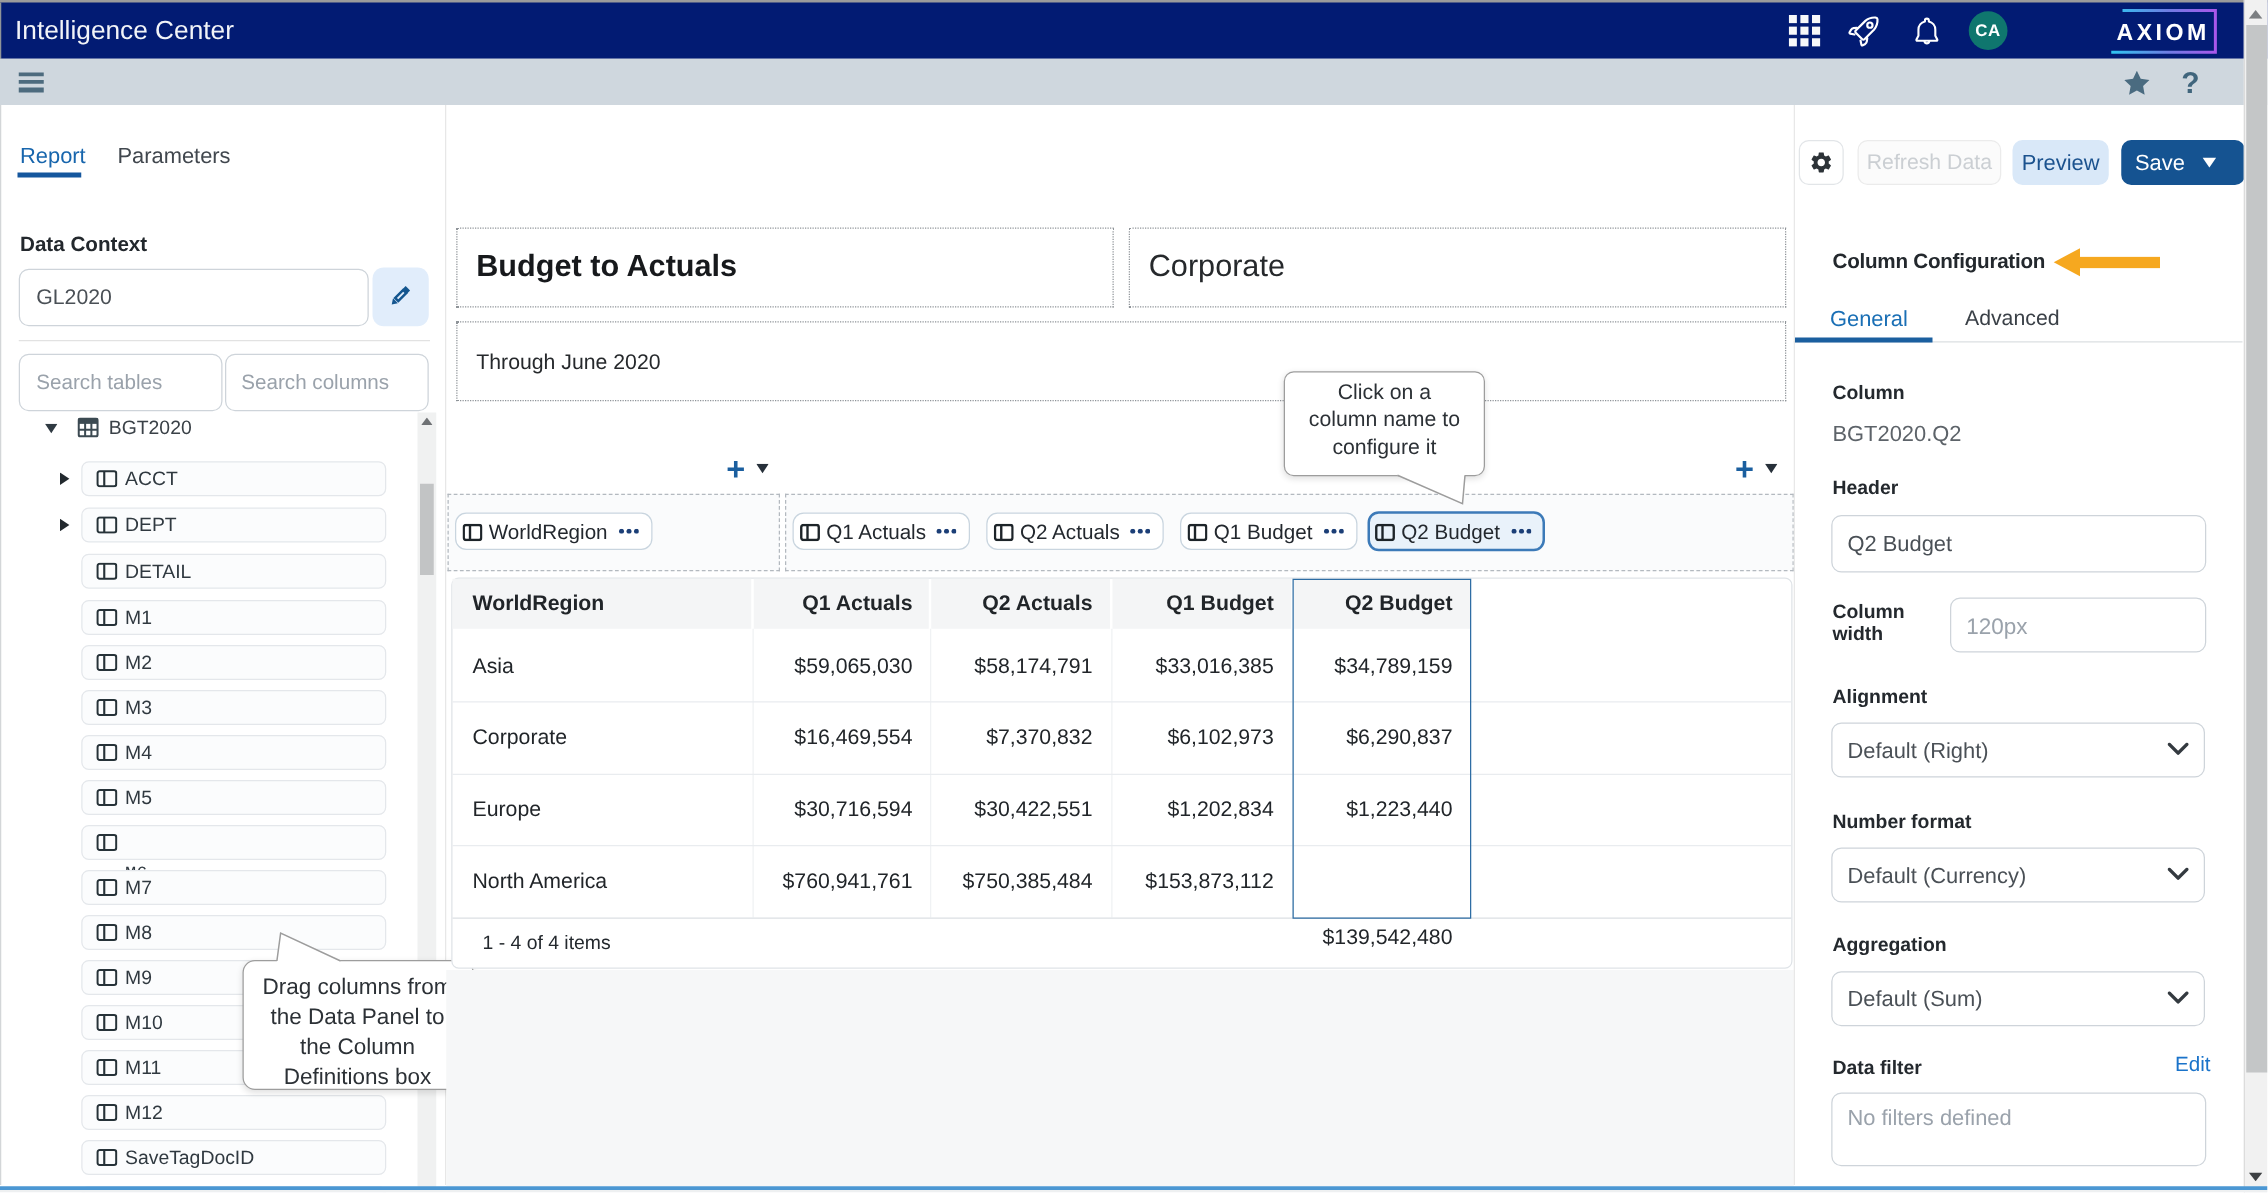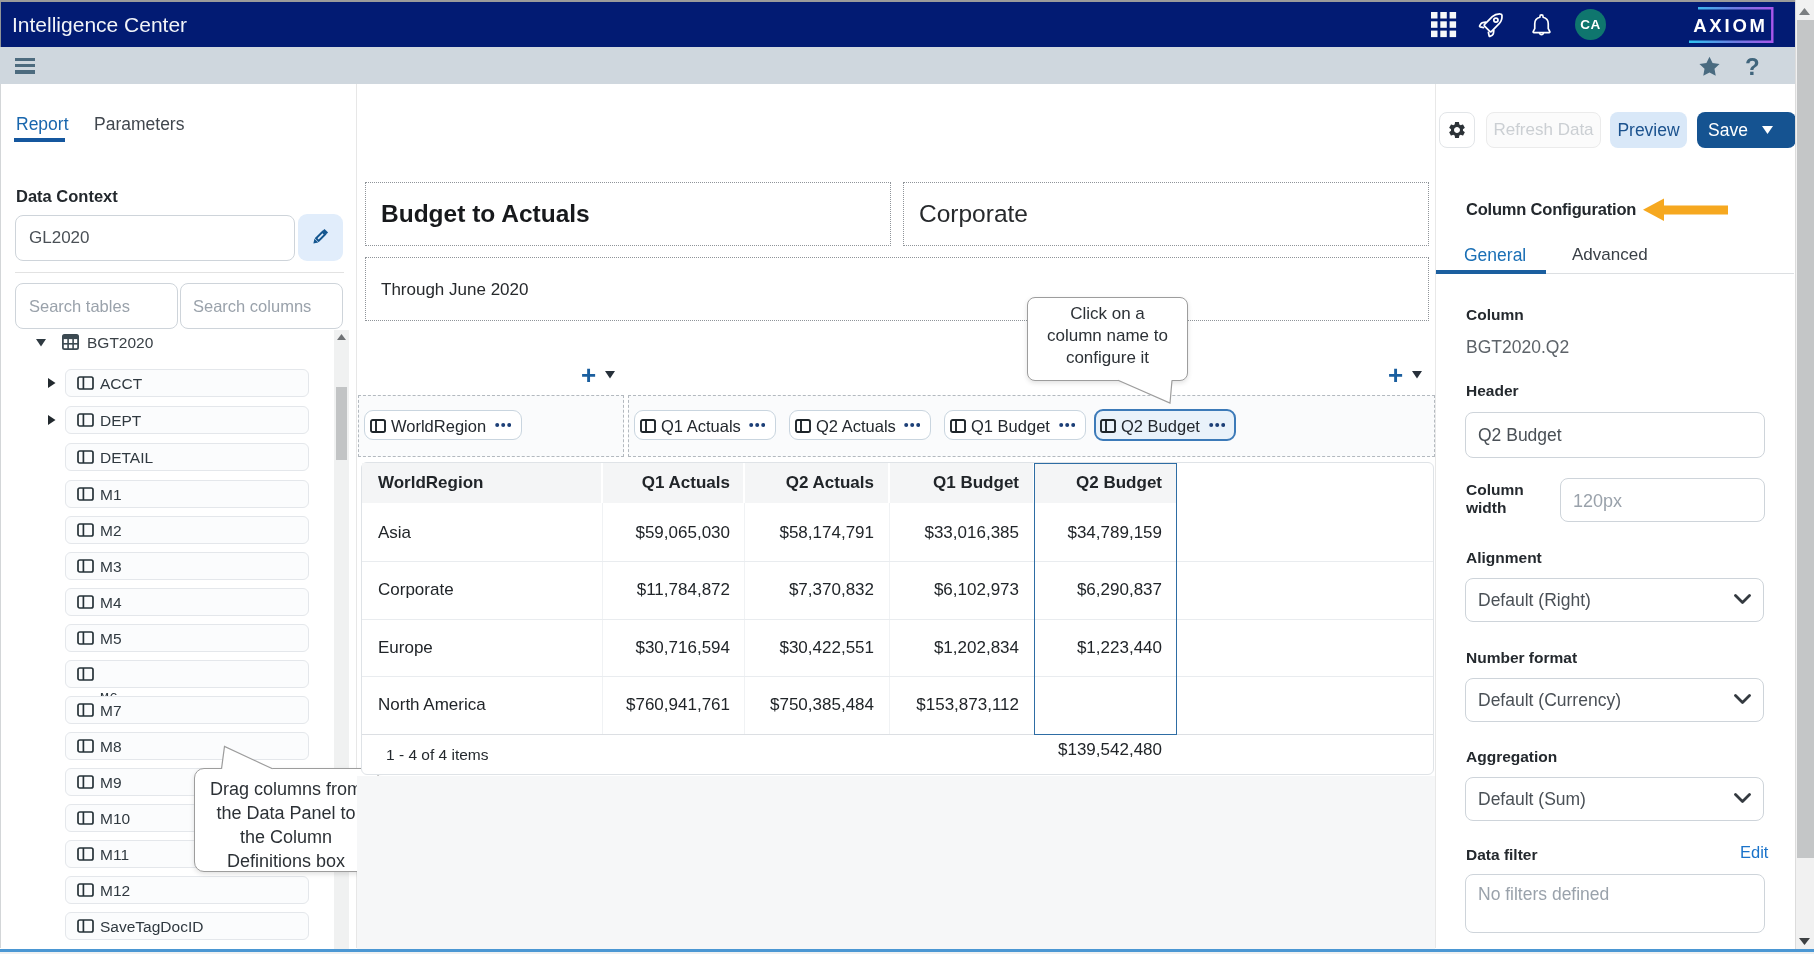--- a/index.html
+++ b/index.html
@@ -327,21 +327,21 @@
     <div class="abs" style="left:602px; top:503px; width:1px; height:231px; background:#f0f2f4;"></div>
     <div class="abs" style="left:744px; top:503px; width:1px; height:231px; background:#f0f2f4;"></div>
     <div class="abs" style="left:889px; top:503px; width:1px; height:231px; background:#f0f2f4;"></div>
     <div class="abs" style="left:1034px; top:503px; width:1px; height:231px; background:#f0f2f4;"></div>
     <div class="abs rowtext" style="left:378px; top:522.5px; line-height:20px;">Asia</div>
     <div class="abs rowtext num" style="left:530px; top:522.5px; width:200px; line-height:20px;">$59,065,030</div>
     <div class="abs rowtext num" style="left:674px; top:522.5px; width:200px; line-height:20px;">$58,174,791</div>
     <div class="abs rowtext num" style="left:819px; top:522.5px; width:200px; line-height:20px;">$33,016,385</div>
     <div class="abs rowtext num" style="left:962px; top:522.5px; width:200px; line-height:20px;">$34,789,159</div>
     <div class="abs rowtext" style="left:378px; top:580px; line-height:20px;">Corporate</div>
-    <div class="abs rowtext num" style="left:530px; top:580px; width:200px; line-height:20px;">$11,784,872</div>
+    <div class="abs rowtext num" style="left:530px; top:580px; width:200px; line-height:20px;">$16,469,554</div>
     <div class="abs rowtext num" style="left:674px; top:580px; width:200px; line-height:20px;">$7,370,832</div>
     <div class="abs rowtext num" style="left:819px; top:580px; width:200px; line-height:20px;">$6,102,973</div>
     <div class="abs rowtext num" style="left:962px; top:580px; width:200px; line-height:20px;">$6,290,837</div>
     <div class="abs rowtext" style="left:378px; top:637.5px; line-height:20px;">Europe</div>
     <div class="abs rowtext num" style="left:530px; top:637.5px; width:200px; line-height:20px;">$30,716,594</div>
     <div class="abs rowtext num" style="left:674px; top:637.5px; width:200px; line-height:20px;">$30,422,551</div>
     <div class="abs rowtext num" style="left:819px; top:637.5px; width:200px; line-height:20px;">$1,202,834</div>
     <div class="abs rowtext num" style="left:962px; top:637.5px; width:200px; line-height:20px;">$1,223,440</div>
     <div class="abs rowtext" style="left:378px; top:695px; line-height:20px;">North America</div>
     <div class="abs rowtext num" style="left:530px; top:695px; width:200px; line-height:20px;">$760,941,761</div>

